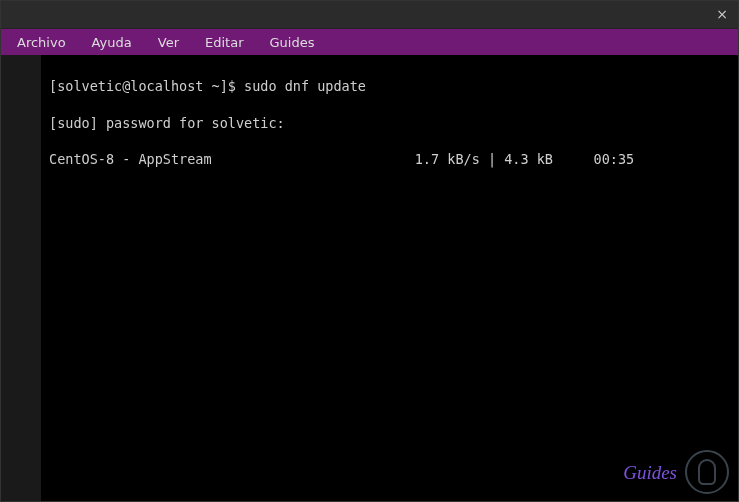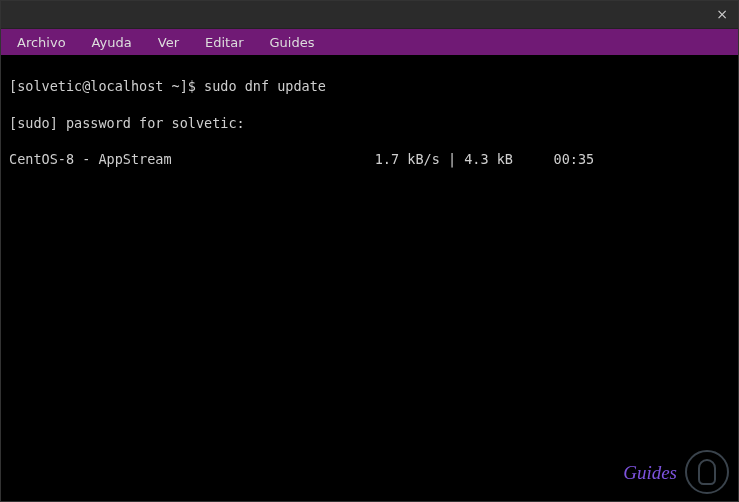--- a/index.html
+++ b/index.html
@@ -63,20 +63,21 @@
     .terminal-body {
       background: #000;
       height: calc(100% - 54px);
       padding: 4px 8px;
       font-family: "DejaVu Sans Mono", "Courier New", monospace;
       font-size: 13.5px;
       color: #cfcfcf;
       line-height: 1.35;
       white-space: pre;
       overflow: hidden;
+      margin-left: 40px;
     }
     .terminal-line {
       white-space: pre;
     }
     .watermark-text {
       position: absolute;
       bottom: 18px;
       right: 62px;
       color: #8b5cf6;
       font-size: 19px;

